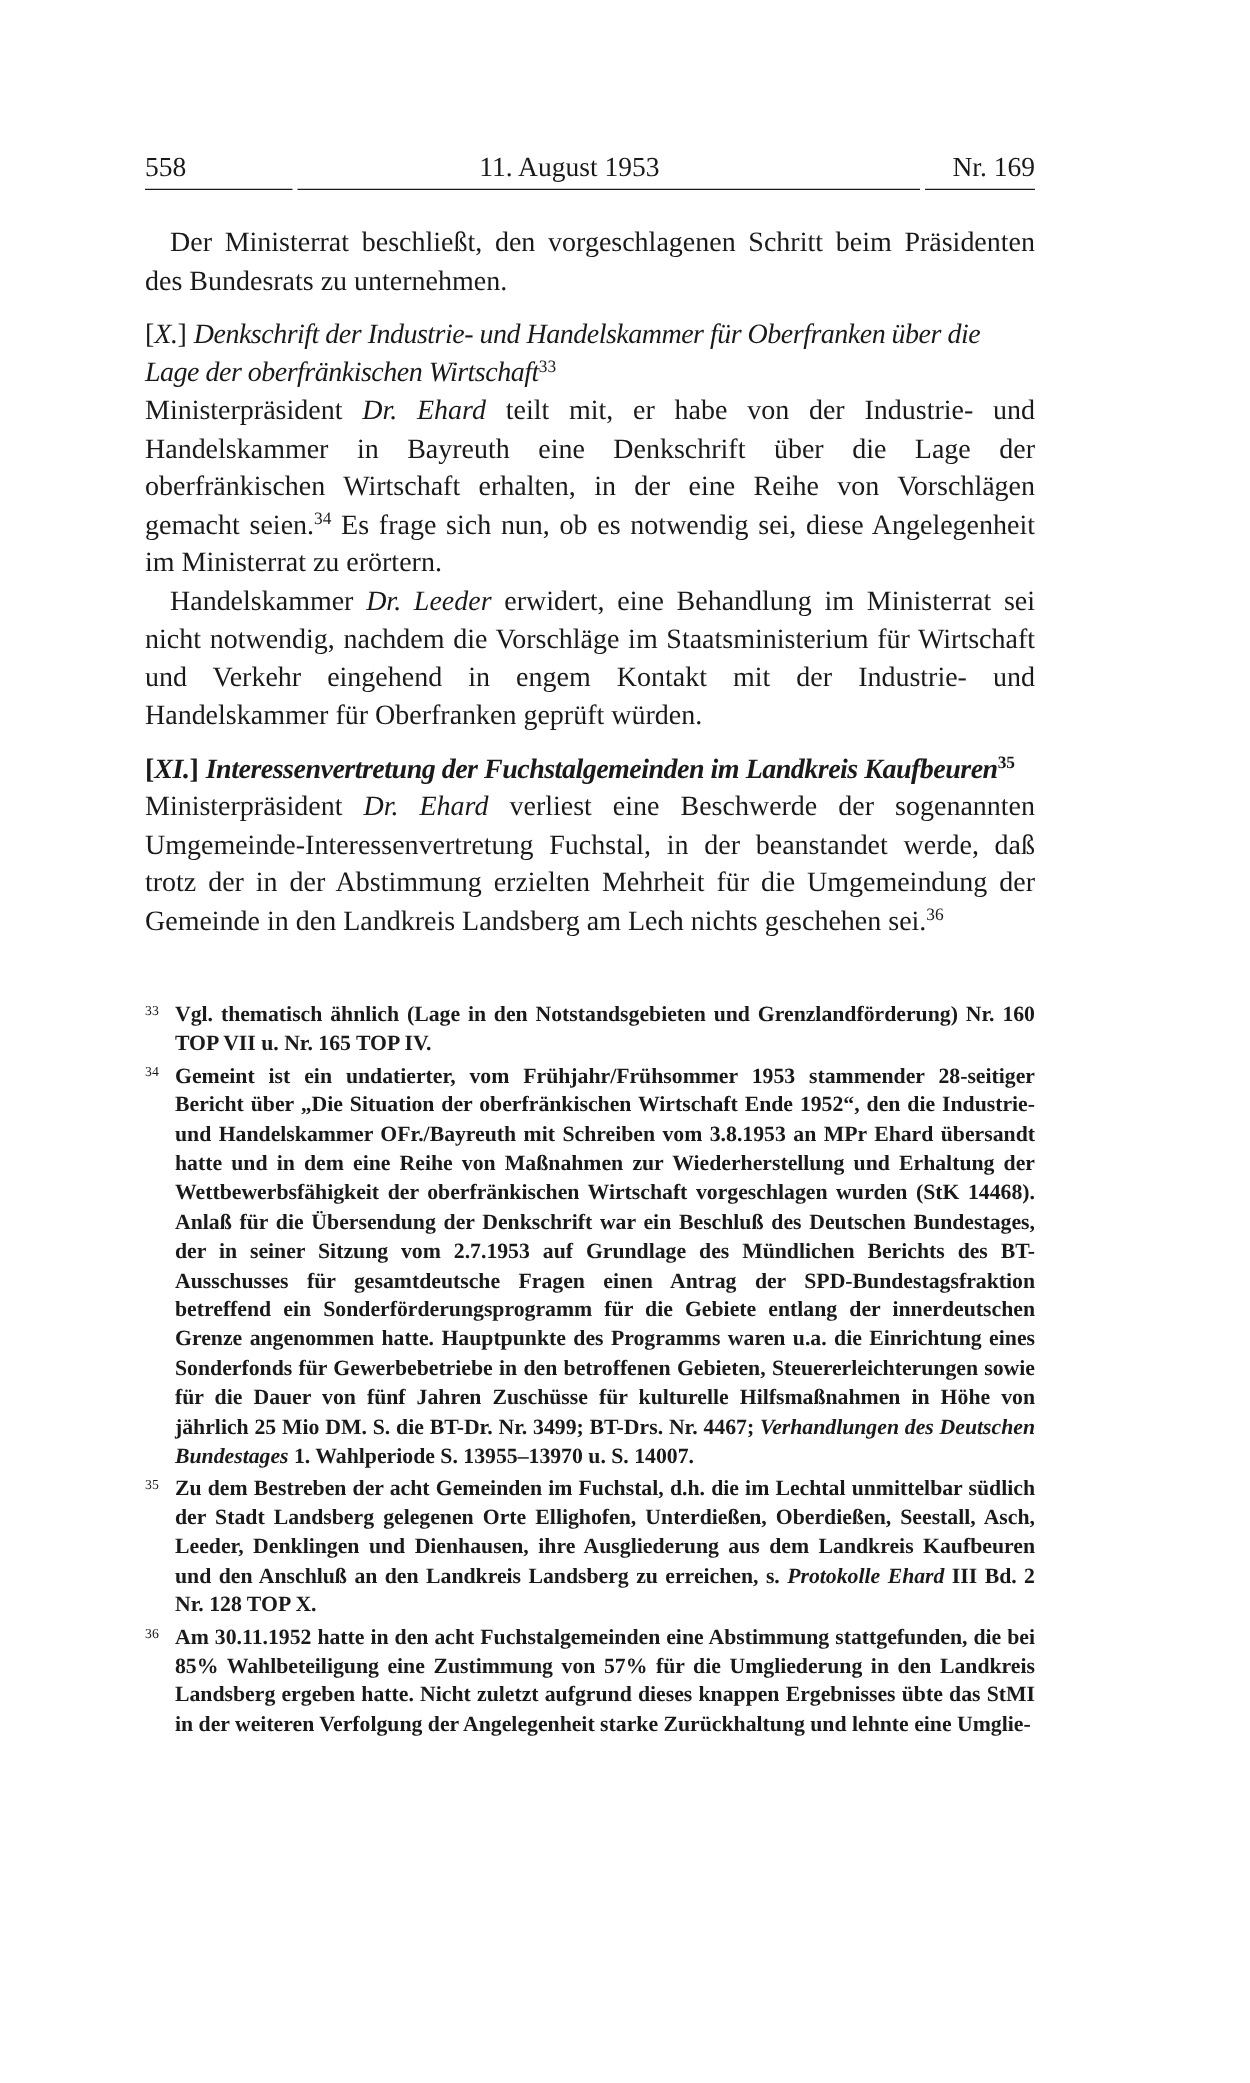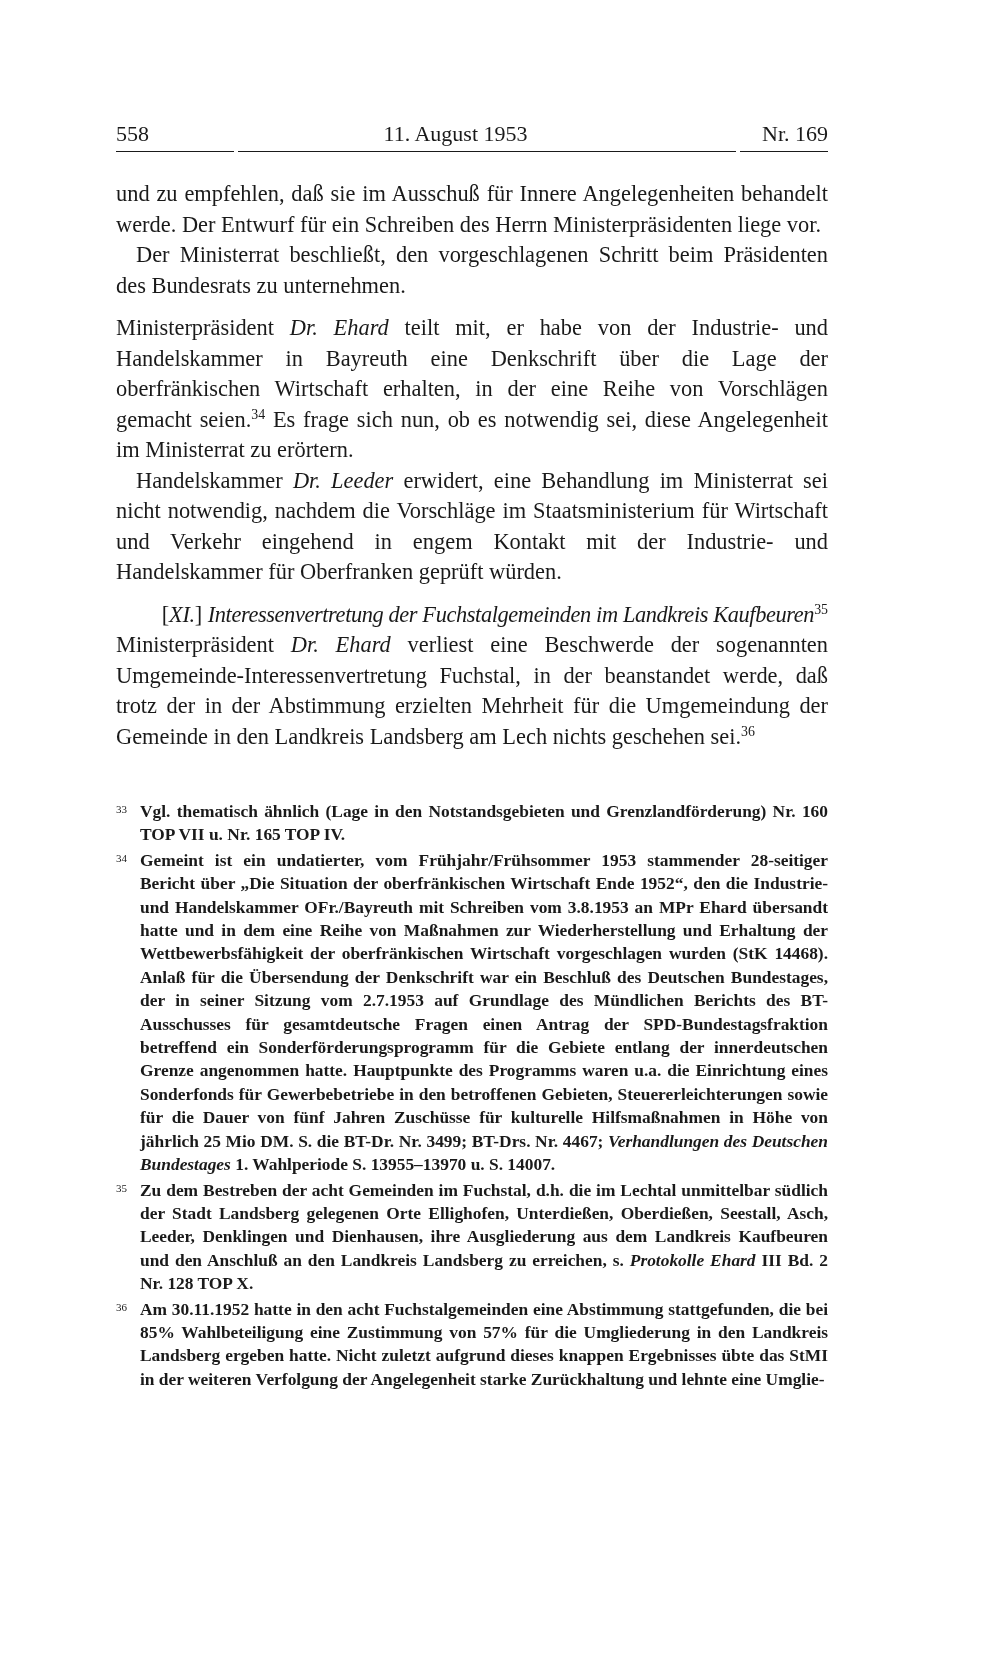--- a/index.html
+++ b/index.html
@@ -38,29 +38,29 @@
     <span>11. August 1953</span>
     <span>Nr. 169</span>
   </div>
   <div class="header-rules">
     <span style="left:0;width:118px;"></span>
     <span style="left:122px;width:498px;"></span>
     <span style="left:624px;width:88px;"></span>
   </div>
 
   <div class="main">
-    <p>und zu empfehlen, daß sie im Ausschuß für Innere Angelegenheiten behandelt werde. Der Entwurf für ein Schreiben des Herrn Ministerpräsidenten liege vor.</p>
     <p class="indent gap-after">Der Ministerrat beschließt, den vorgeschlagenen Schritt beim Präsidenten des Bundesrats zu unternehmen.</p>
 
+    <p class="section-title" style="text-align:left;">[<span class="it">X.</span>] <span class="it">Denkschrift der Industrie- und Handelskammer für Oberfranken über die Lage der oberfränkischen Wirtschaft</span><sup>33</sup></p>
 
     <p><span>Ministerpräsident </span><span class="it">Dr. Ehard</span><span> teilt mit, er habe von der Industrie- und Handelskammer in Bayreuth eine Denkschrift über die Lage der oberfränkischen Wirtschaft erhalten, in der eine Reihe von Vorschlägen gemacht seien.</span><sup>34</sup><span> Es frage sich nun, ob es notwendig sei, diese Angelegenheit im Ministerrat zu erörtern.</span></p>
 
     <p class="indent gap-after"><span>Handelskammer </span><span class="it">Dr. Leeder</span><span> erwidert, eine Behandlung im Ministerrat sei nicht notwendig, nachdem die Vorschläge im Staatsministerium für Wirtschaft und Verkehr eingehend in engem Kontakt mit der Industrie- und Handelskammer für Oberfranken geprüft würden.</span></p>
 
-    <p class="section-title" style="text-align:right;">[<span class="it">XI.</span>] <span class="it">Interessenvertretung der Fuchstalgemeinden im Landkreis Kaufbeuren</span><sup>35</sup></p>
+    <p class="section-title" style="text-align:left;font-weight:bold;">[<span class="it">XI.</span>] <span class="it">Interessenvertretung der Fuchstalgemeinden im Landkreis Kaufbeuren</span><sup>35</sup></p>
 
     <p><span>Ministerpräsident </span><span class="it">Dr. Ehard</span><span> verliest eine Beschwerde der sogenannten Umgemeinde-Interessenvertretung Fuchstal, in der beanstandet werde, daß trotz der in der Abstimmung erzielten Mehrheit für die Umgemeindung der Gemeinde in den Landkreis Landsberg am Lech nichts geschehen sei.</span><sup>36</sup></p>
   </div>
 
   <div class="footnotes">
     <div class="fn">
       <span class="fn-num">33</span>
       <span class="fn-text">Vgl. thematisch ähnlich (Lage in den Notstandsgebieten und Grenzlandförderung) Nr. 160 TOP VII u. Nr. 165 TOP IV.</span>
     </div>
     <div class="fn">

